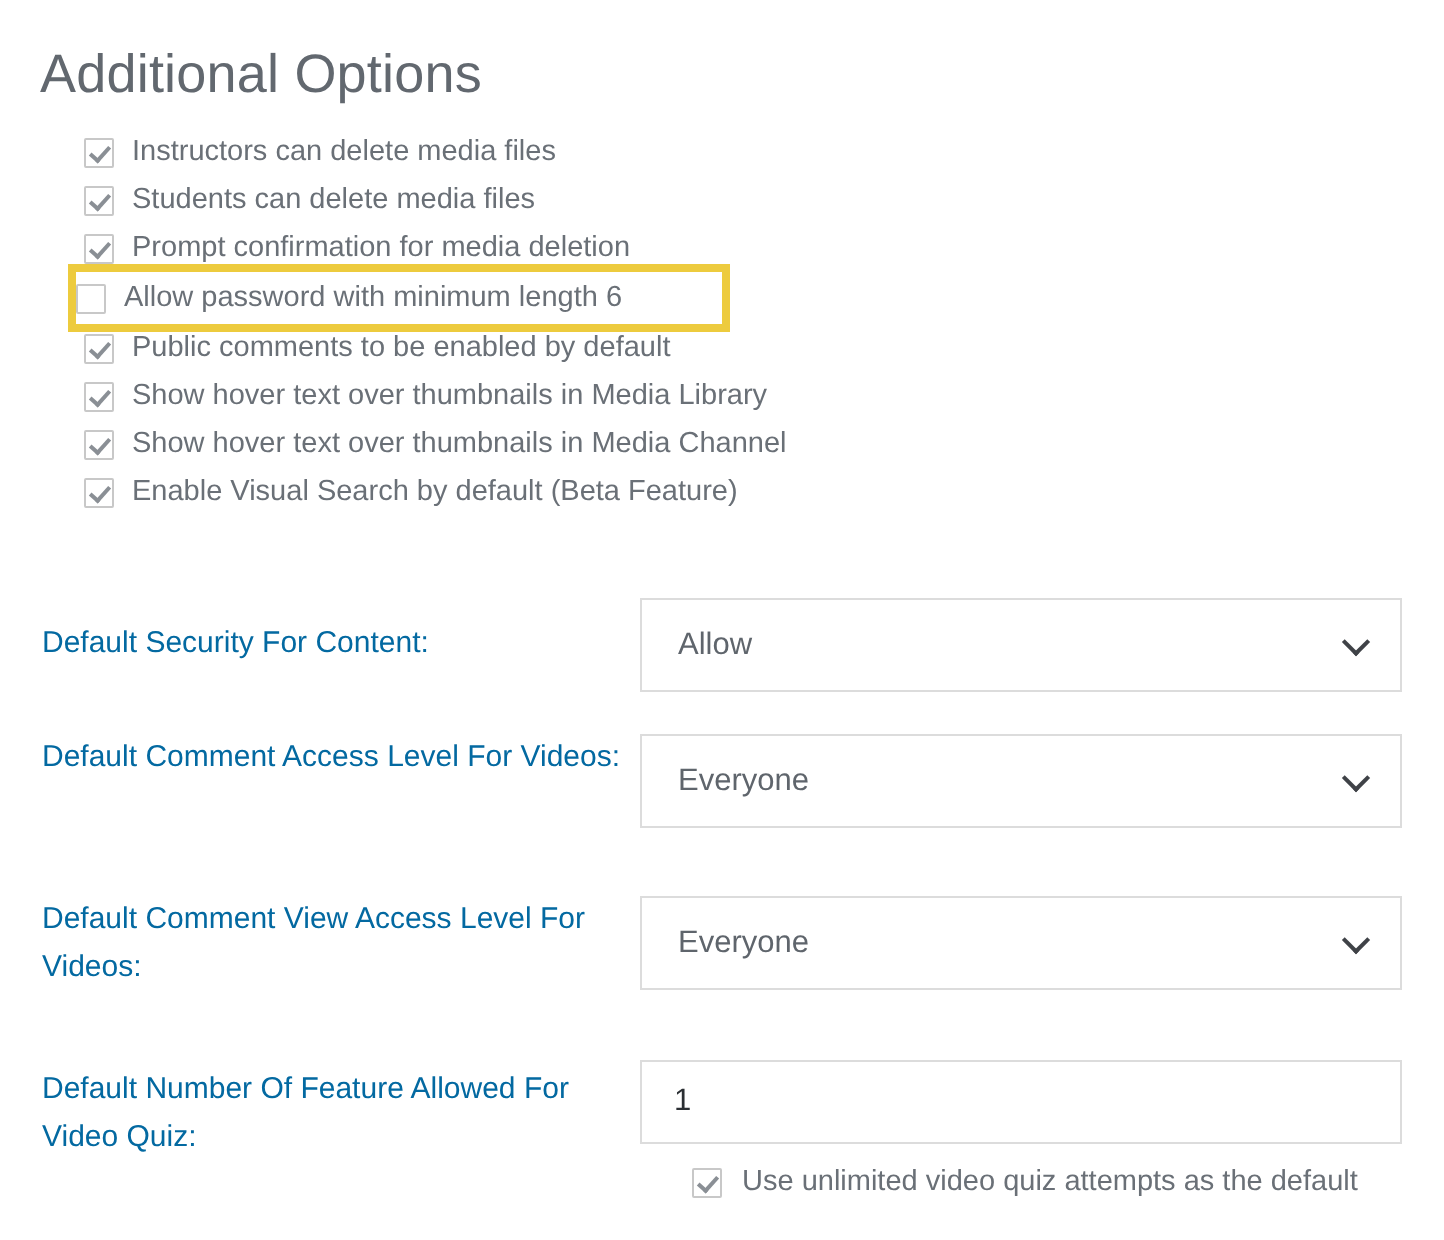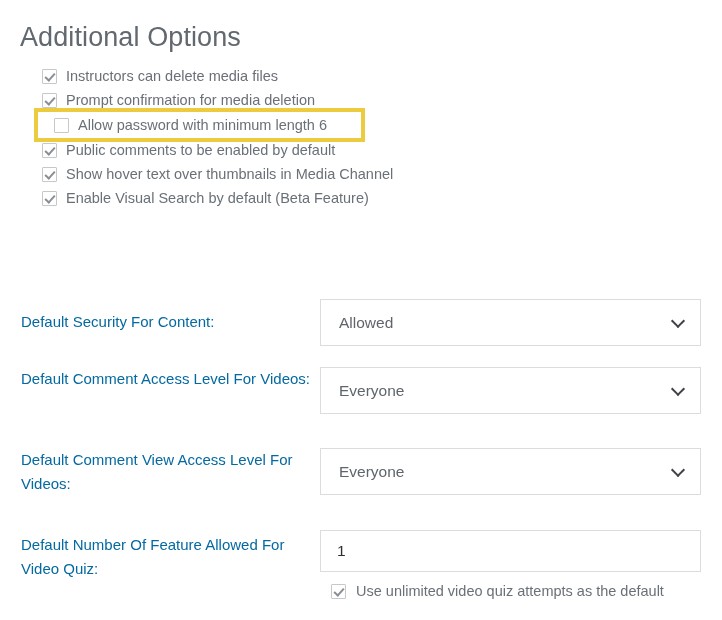--- a/index.html
+++ b/index.html
@@ -50,21 +50,21 @@
     height: 24px;
     margin: 0;
     padding: 0;
   }
   .checkbox-row.highlighted {
     outline: 4px solid #edcb3e;
     outline-offset: 0;
     width: 323px;
     height: 26px;
     margin-left: -4px;
-    padding-left: 16px;
+    padding-left: 0;
     box-sizing: border-box;
   }
 
   .cbx {
     width: 15px;
     height: 15px;
     min-width: 15px;
     box-sizing: border-box;
     border: 1px solid #c8c8c8;
     background: #ffffff;
@@ -160,21 +160,21 @@
     font-size: 15.5px;
     color: #2b2f33;
     margin-left: 16px;
     line-height: 20px;
   }
 
   .sub-check {
     display: flex;
     align-items: center;
     margin-top: 9px;
-    margin-left: 11px;
+    margin-left: 26px;
   }
   .sub-check .cbx-label {
     font-size: 14.5px;
     color: #6a7077;
     margin-left: 10px;
   }
 </style>
 </head>
 <body>
 
@@ -182,45 +182,53 @@
 
   <div class="page-title">Additional Options</div>
 
   <div class="checkbox-list">
       <div class="checkbox-row">
         <span class="cbx checked"></span>
         <span class="cbx-label">Instructors can delete media files</span>
       </div>
       <div class="checkbox-row">
         <span class="cbx checked"></span>
+        <span class="cbx-label">Students can delete media files</span>
+      </div>
+      <div class="checkbox-row">
+        <span class="cbx checked"></span>
         <span class="cbx-label">Prompt confirmation for media deletion</span>
       </div>
       <div class="checkbox-row highlighted">
         <span class="cbx"></span>
         <span class="cbx-label">Allow password with minimum length 6</span>
       </div>
       <div class="checkbox-row">
         <span class="cbx checked"></span>
         <span class="cbx-label">Public comments to be enabled by default</span>
       </div>
       <div class="checkbox-row">
         <span class="cbx checked"></span>
+        <span class="cbx-label">Show hover text over thumbnails in Media Library</span>
+      </div>
+      <div class="checkbox-row">
+        <span class="cbx checked"></span>
         <span class="cbx-label">Show hover text over thumbnails in Media Channel</span>
       </div>
       <div class="checkbox-row">
         <span class="cbx checked"></span>
         <span class="cbx-label">Enable Visual Search by default (Beta Feature)</span>
       </div>
     </div>
 
   <div class="field-row" style="top:299px;">
     <div class="field-label" style="top:11px;">Default Security For Content:</div>
     <div class="control-col">
       <div class="select-box">
-        <span class="select-value">Allowed</span>
+        <span class="select-value">Allow</span>
         <span class="chev"></span>
       </div>
     </div>
   </div>
 
   <div class="field-row" style="top:367px;">
     <div class="field-label" style="top:0px;">Default Comment Access Level For Videos:</div>
     <div class="control-col">
       <div class="select-box">
         <span class="select-value">Everyone</span>

